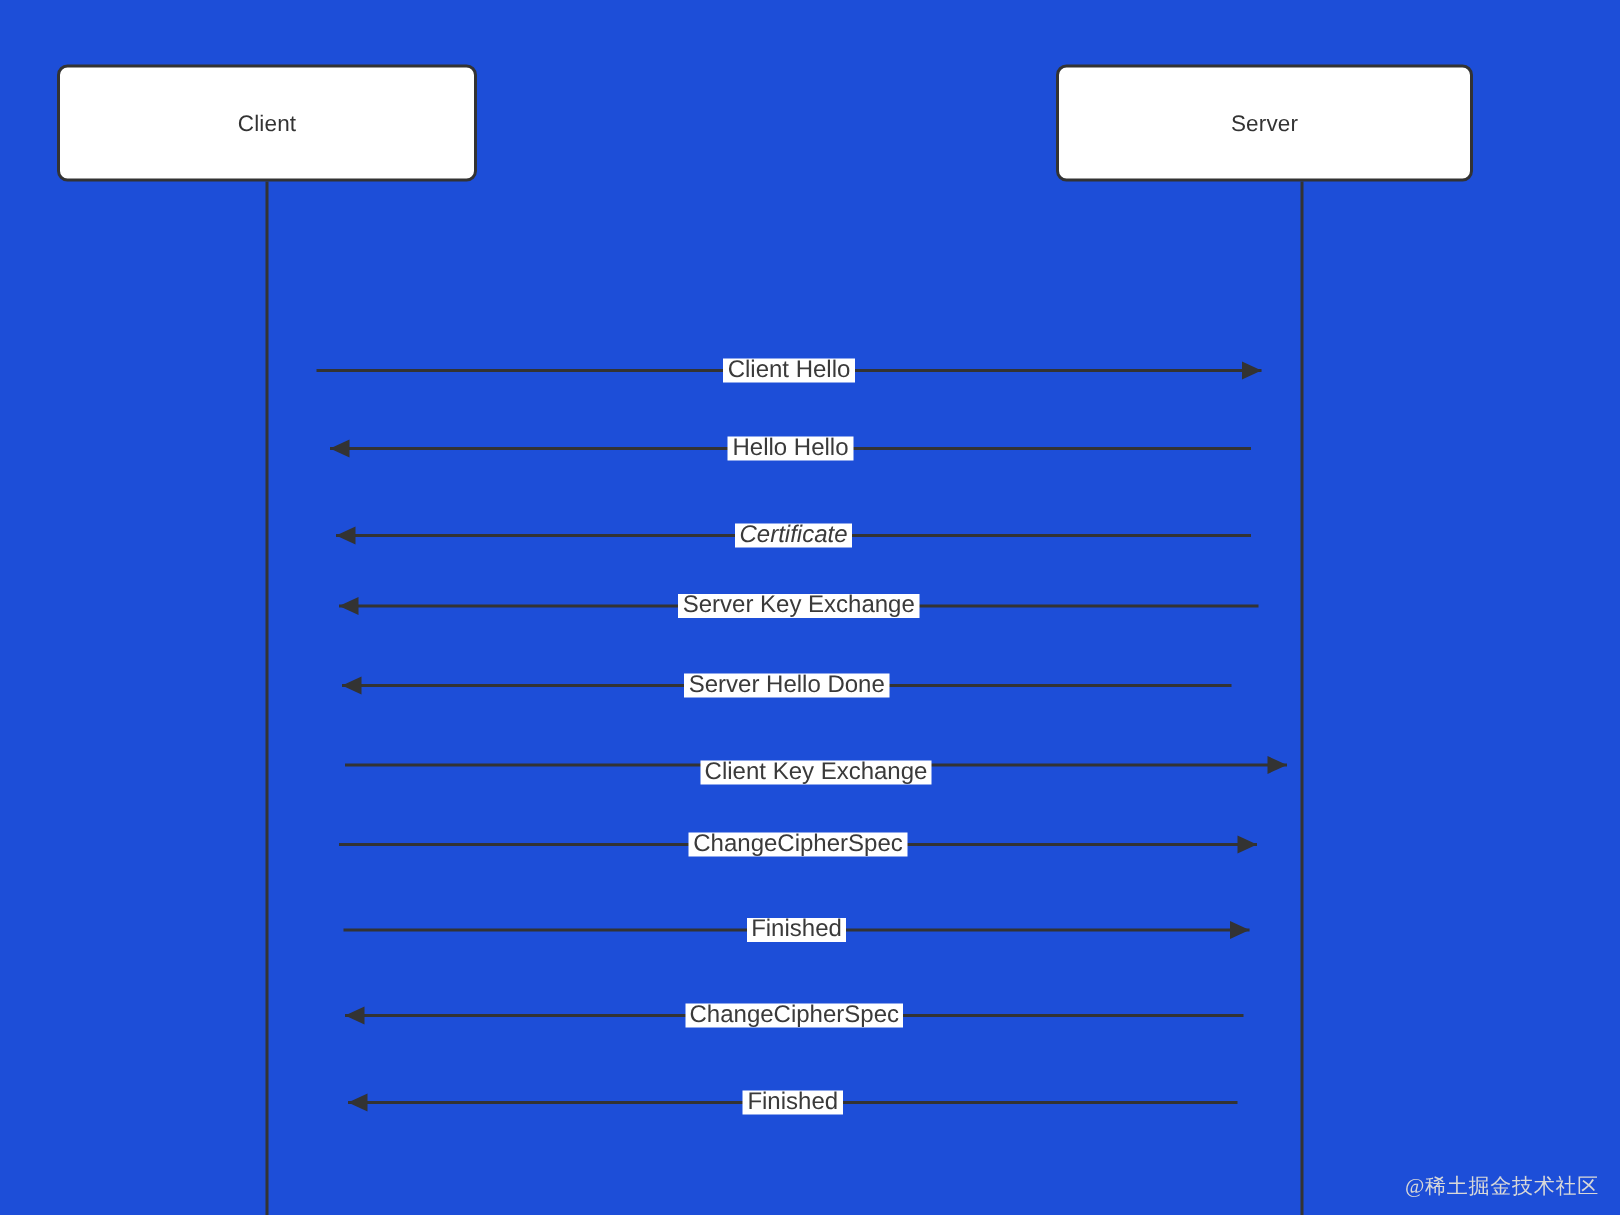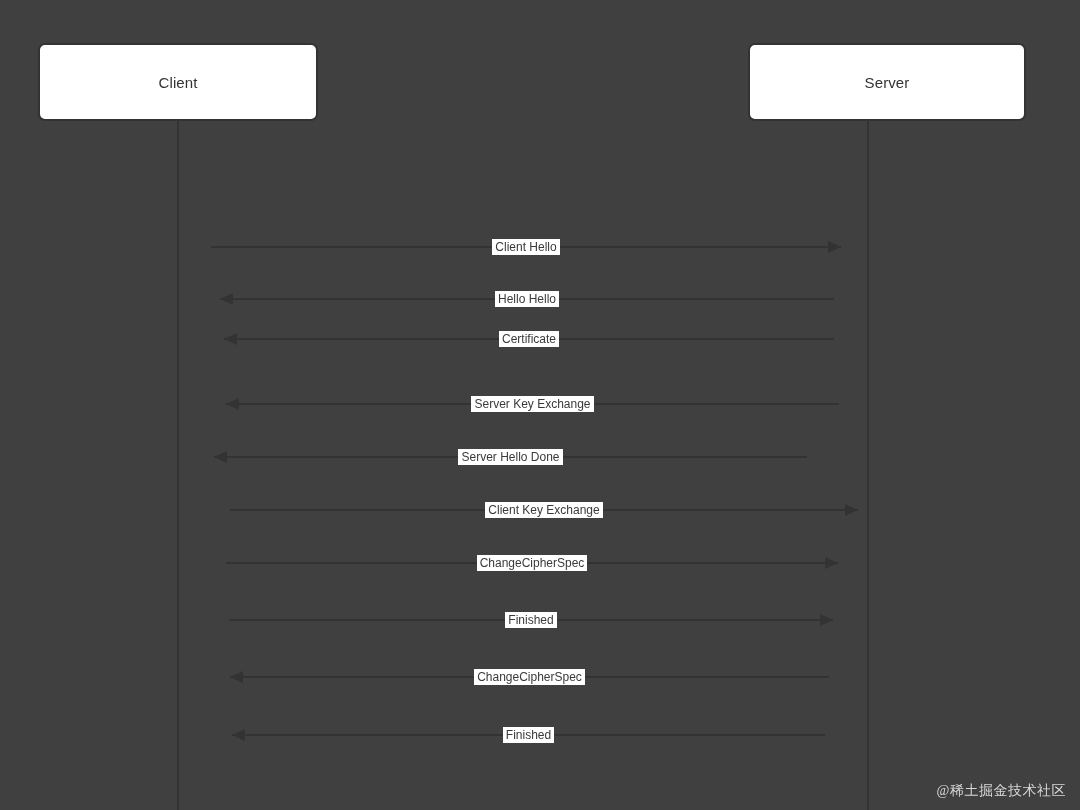--- a/index.html
+++ b/index.html
@@ -7,21 +7,21 @@
     padding: 0;
     background: #ffffff;
   }
   body {
     font-family: "Liberation Sans", "DejaVu Sans", sans-serif;
   }
   #canvas {
     position: relative;
     width: 1080px;
     height: 810px;
-    background: #404040;
+    background: #1d4ed8;
     overflow: hidden;
   }
 
   
   .participant-box {
     position: absolute;
     box-sizing: border-box;
     background: #ffffff;
     border: 2px solid #333333;
     border-radius: 7px;
@@ -75,21 +75,21 @@
   .msg-arrowhead.left {
     left: 0;
     margin-top: -6px;
     border-right: 13px solid #333333;
   }
   .msg-label {
     position: relative;
     margin: 0 auto;
     background: #ffffff;
     padding: 0 3px;
-    font-size: 12px;
+    font-size: 16px;
     color: #3a3a3a;
     white-space: nowrap;
     line-height: 16px;
     z-index: 2;
   }
 
   
   .watermark {
     position: absolute;
     right: 14px;
@@ -104,53 +104,53 @@
 </head>
 <body>
 
 <div id="canvas">
 
   <div id="participants-layer">
       <div class="participant-box" style="left: 38px; top: 43px; width: 280px; height: 78px;">
         <span class="participant-label">Client</span>
       </div>
       <div class="lifeline" style="left: 177px; top: 121px; height: 689px;"></div>
-      <div class="participant-box" style="left: 748px; top: 43px; width: 278px; height: 78px;">
+      <div class="participant-box" style="left: 704px; top: 43px; width: 278px; height: 78px;">
         <span class="participant-label">Server</span>
       </div>
       <div class="lifeline" style="left: 867px; top: 121px; height: 689px;"></div>
     </div>
 
   <div id="messages-layer">
       <div class="message" style="left: 211px; width: 630px; top: 234px;">
         <div class="msg-line"></div>
         <div class="msg-arrowhead right"></div>
         <span class="msg-label">Client Hello</span>
       </div>
       <div class="message" style="left: 220px; width: 614px; top: 286px;">
         <div class="msg-line"></div>
         <div class="msg-arrowhead left"></div>
         <span class="msg-label">Hello Hello</span>
       </div>
-      <div class="message" style="left: 224px; width: 610px; top: 326px;">
+      <div class="message" style="left: 224px; width: 610px; top: 344px; font-style: italic;">
         <div class="msg-line"></div>
         <div class="msg-arrowhead left"></div>
         <span class="msg-label">Certificate</span>
       </div>
       <div class="message" style="left: 226px; width: 613px; top: 391px; text-align: right;">
         <div class="msg-line"></div>
         <div class="msg-arrowhead left"></div>
         <span class="msg-label">Server Key Exchange</span>
       </div>
-      <div class="message" style="left: 214px; width: 593px; top: 444px;">
+      <div class="message" style="left: 228px; width: 593px; top: 444px;">
         <div class="msg-line"></div>
         <div class="msg-arrowhead left"></div>
         <span class="msg-label">Server Hello Done</span>
       </div>
-      <div class="message" style="left: 230px; width: 628px; top: 497px;">
+      <div class="message" style="left: 230px; width: 628px; top: 497px; align-items: flex-end;">
         <div class="msg-line"></div>
         <div class="msg-arrowhead right"></div>
         <span class="msg-label">Client Key Exchange</span>
       </div>
       <div class="message" style="left: 226px; width: 612px; top: 550px;">
         <div class="msg-line"></div>
         <div class="msg-arrowhead right"></div>
         <span class="msg-label">ChangeCipherSpec</span>
       </div>
       <div class="message" style="left: 229px; width: 604px; top: 607px;">

